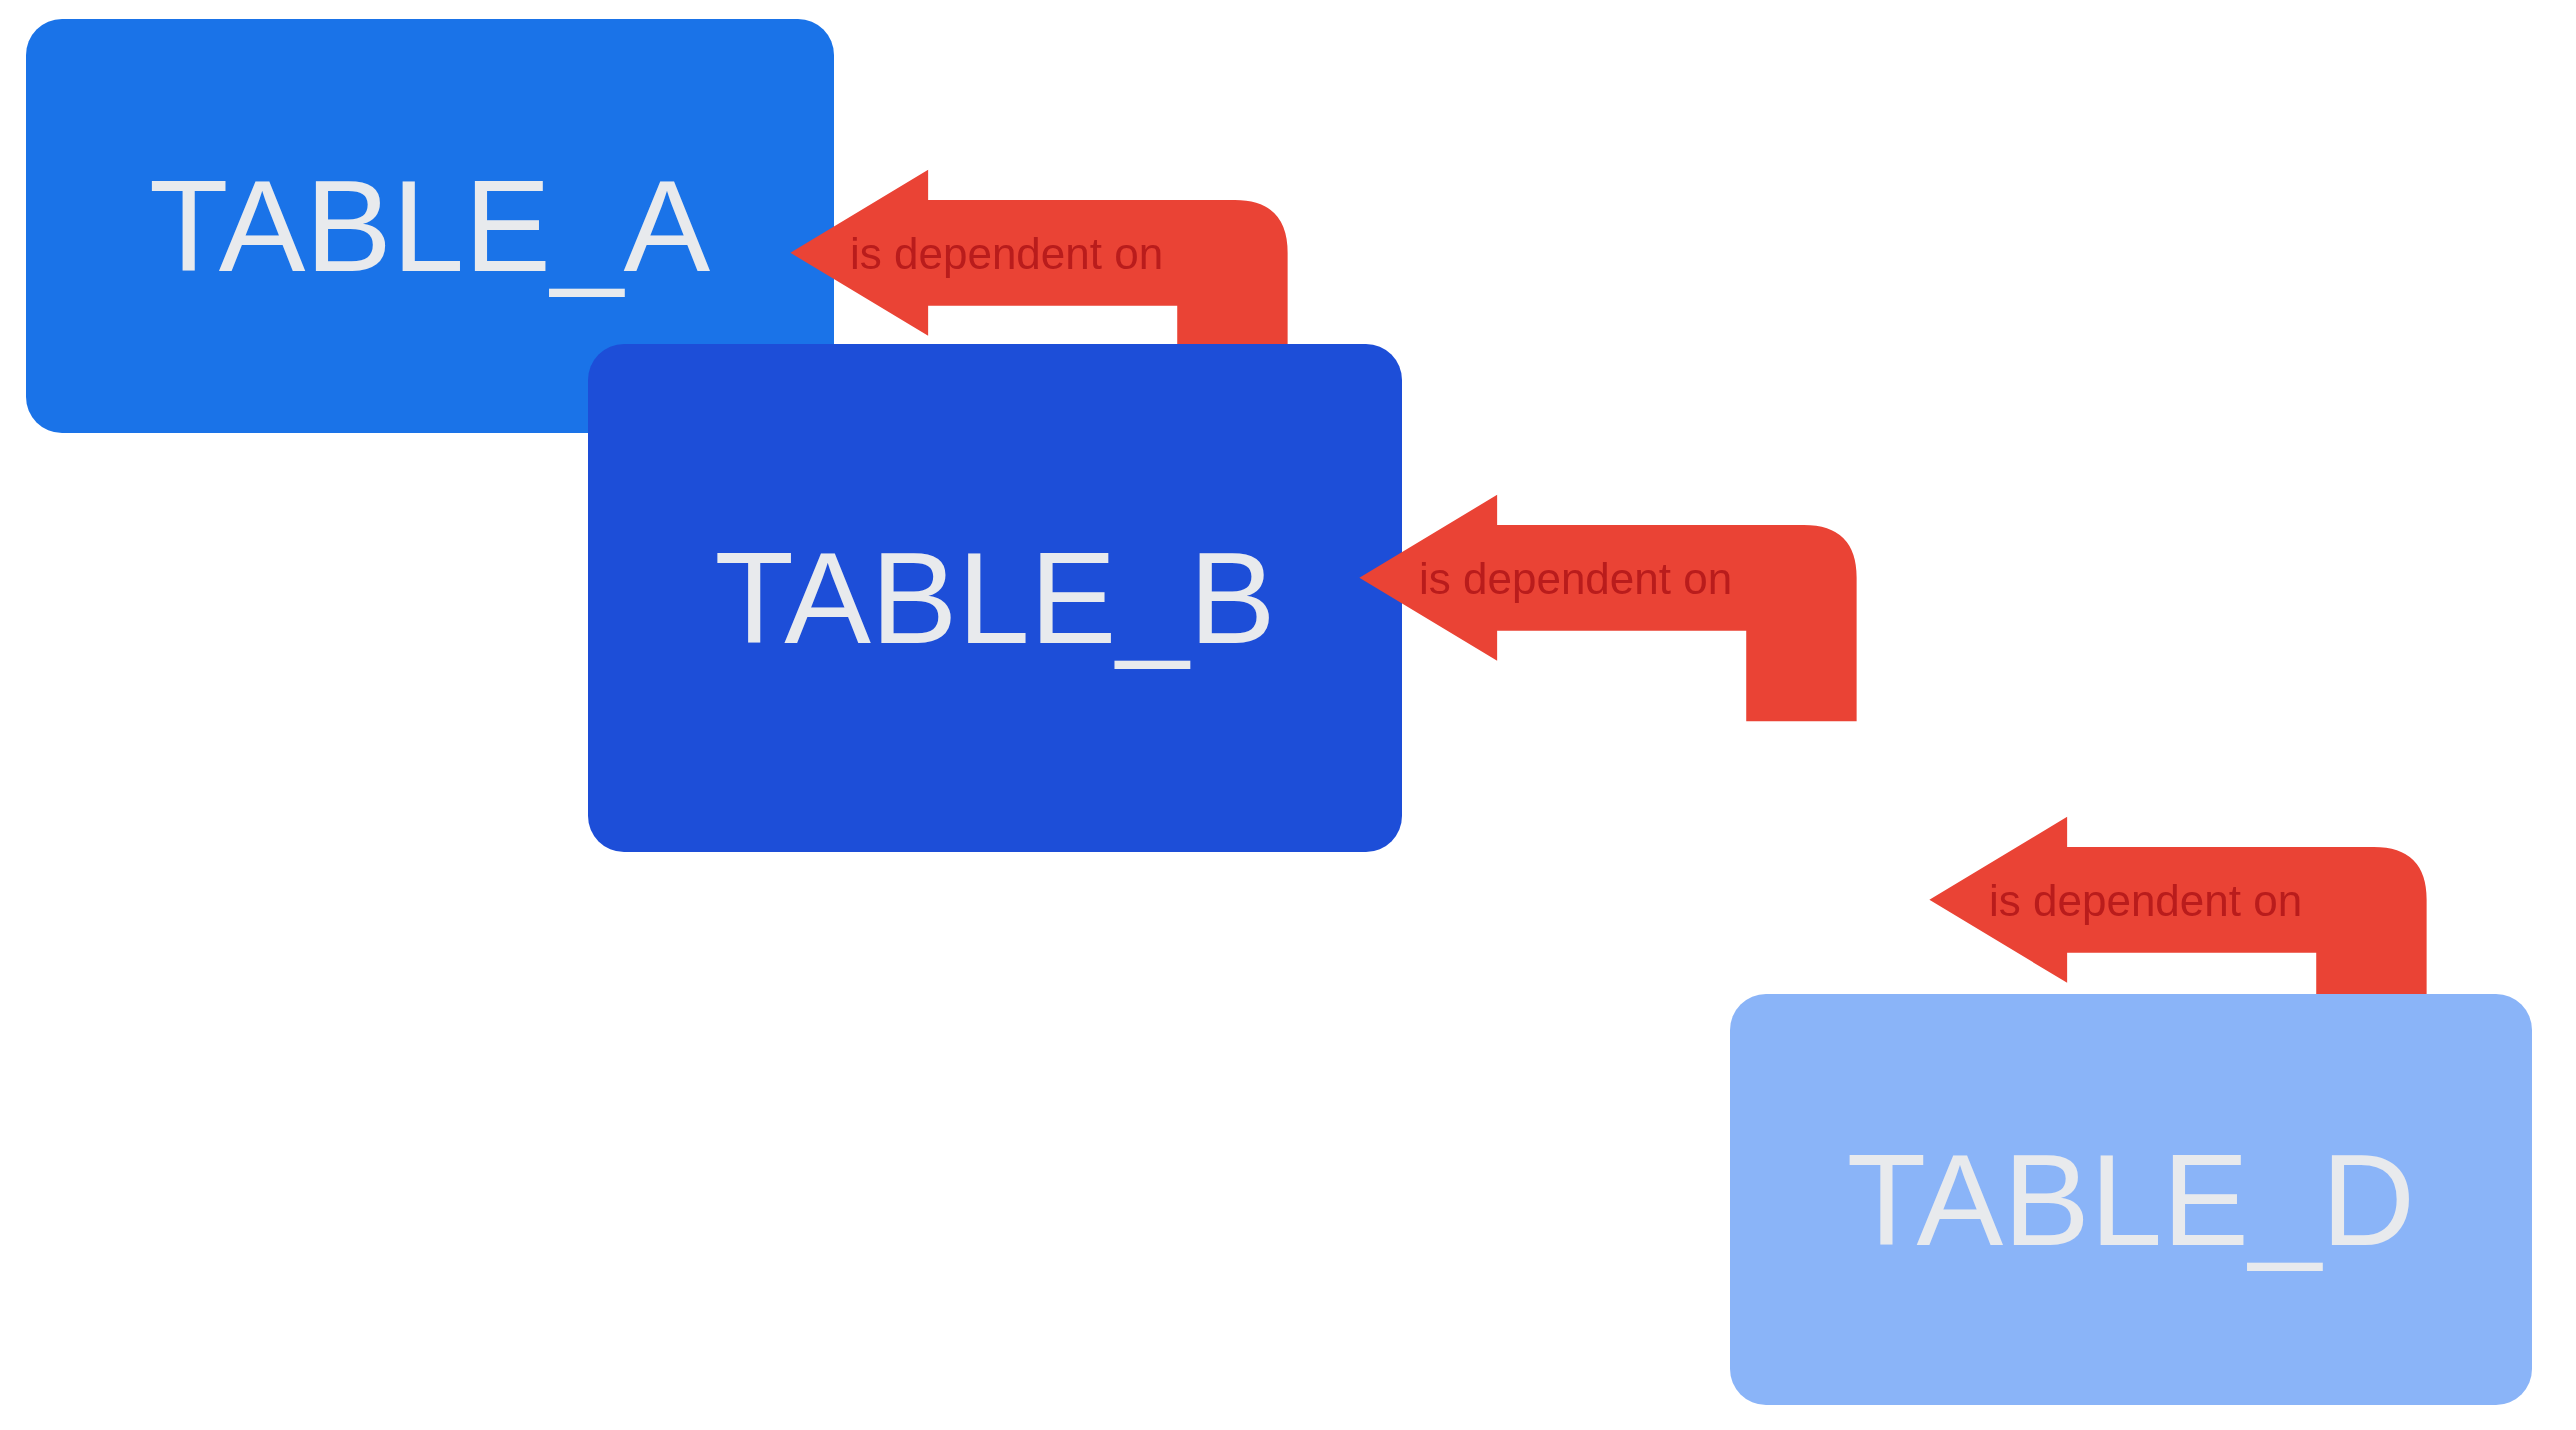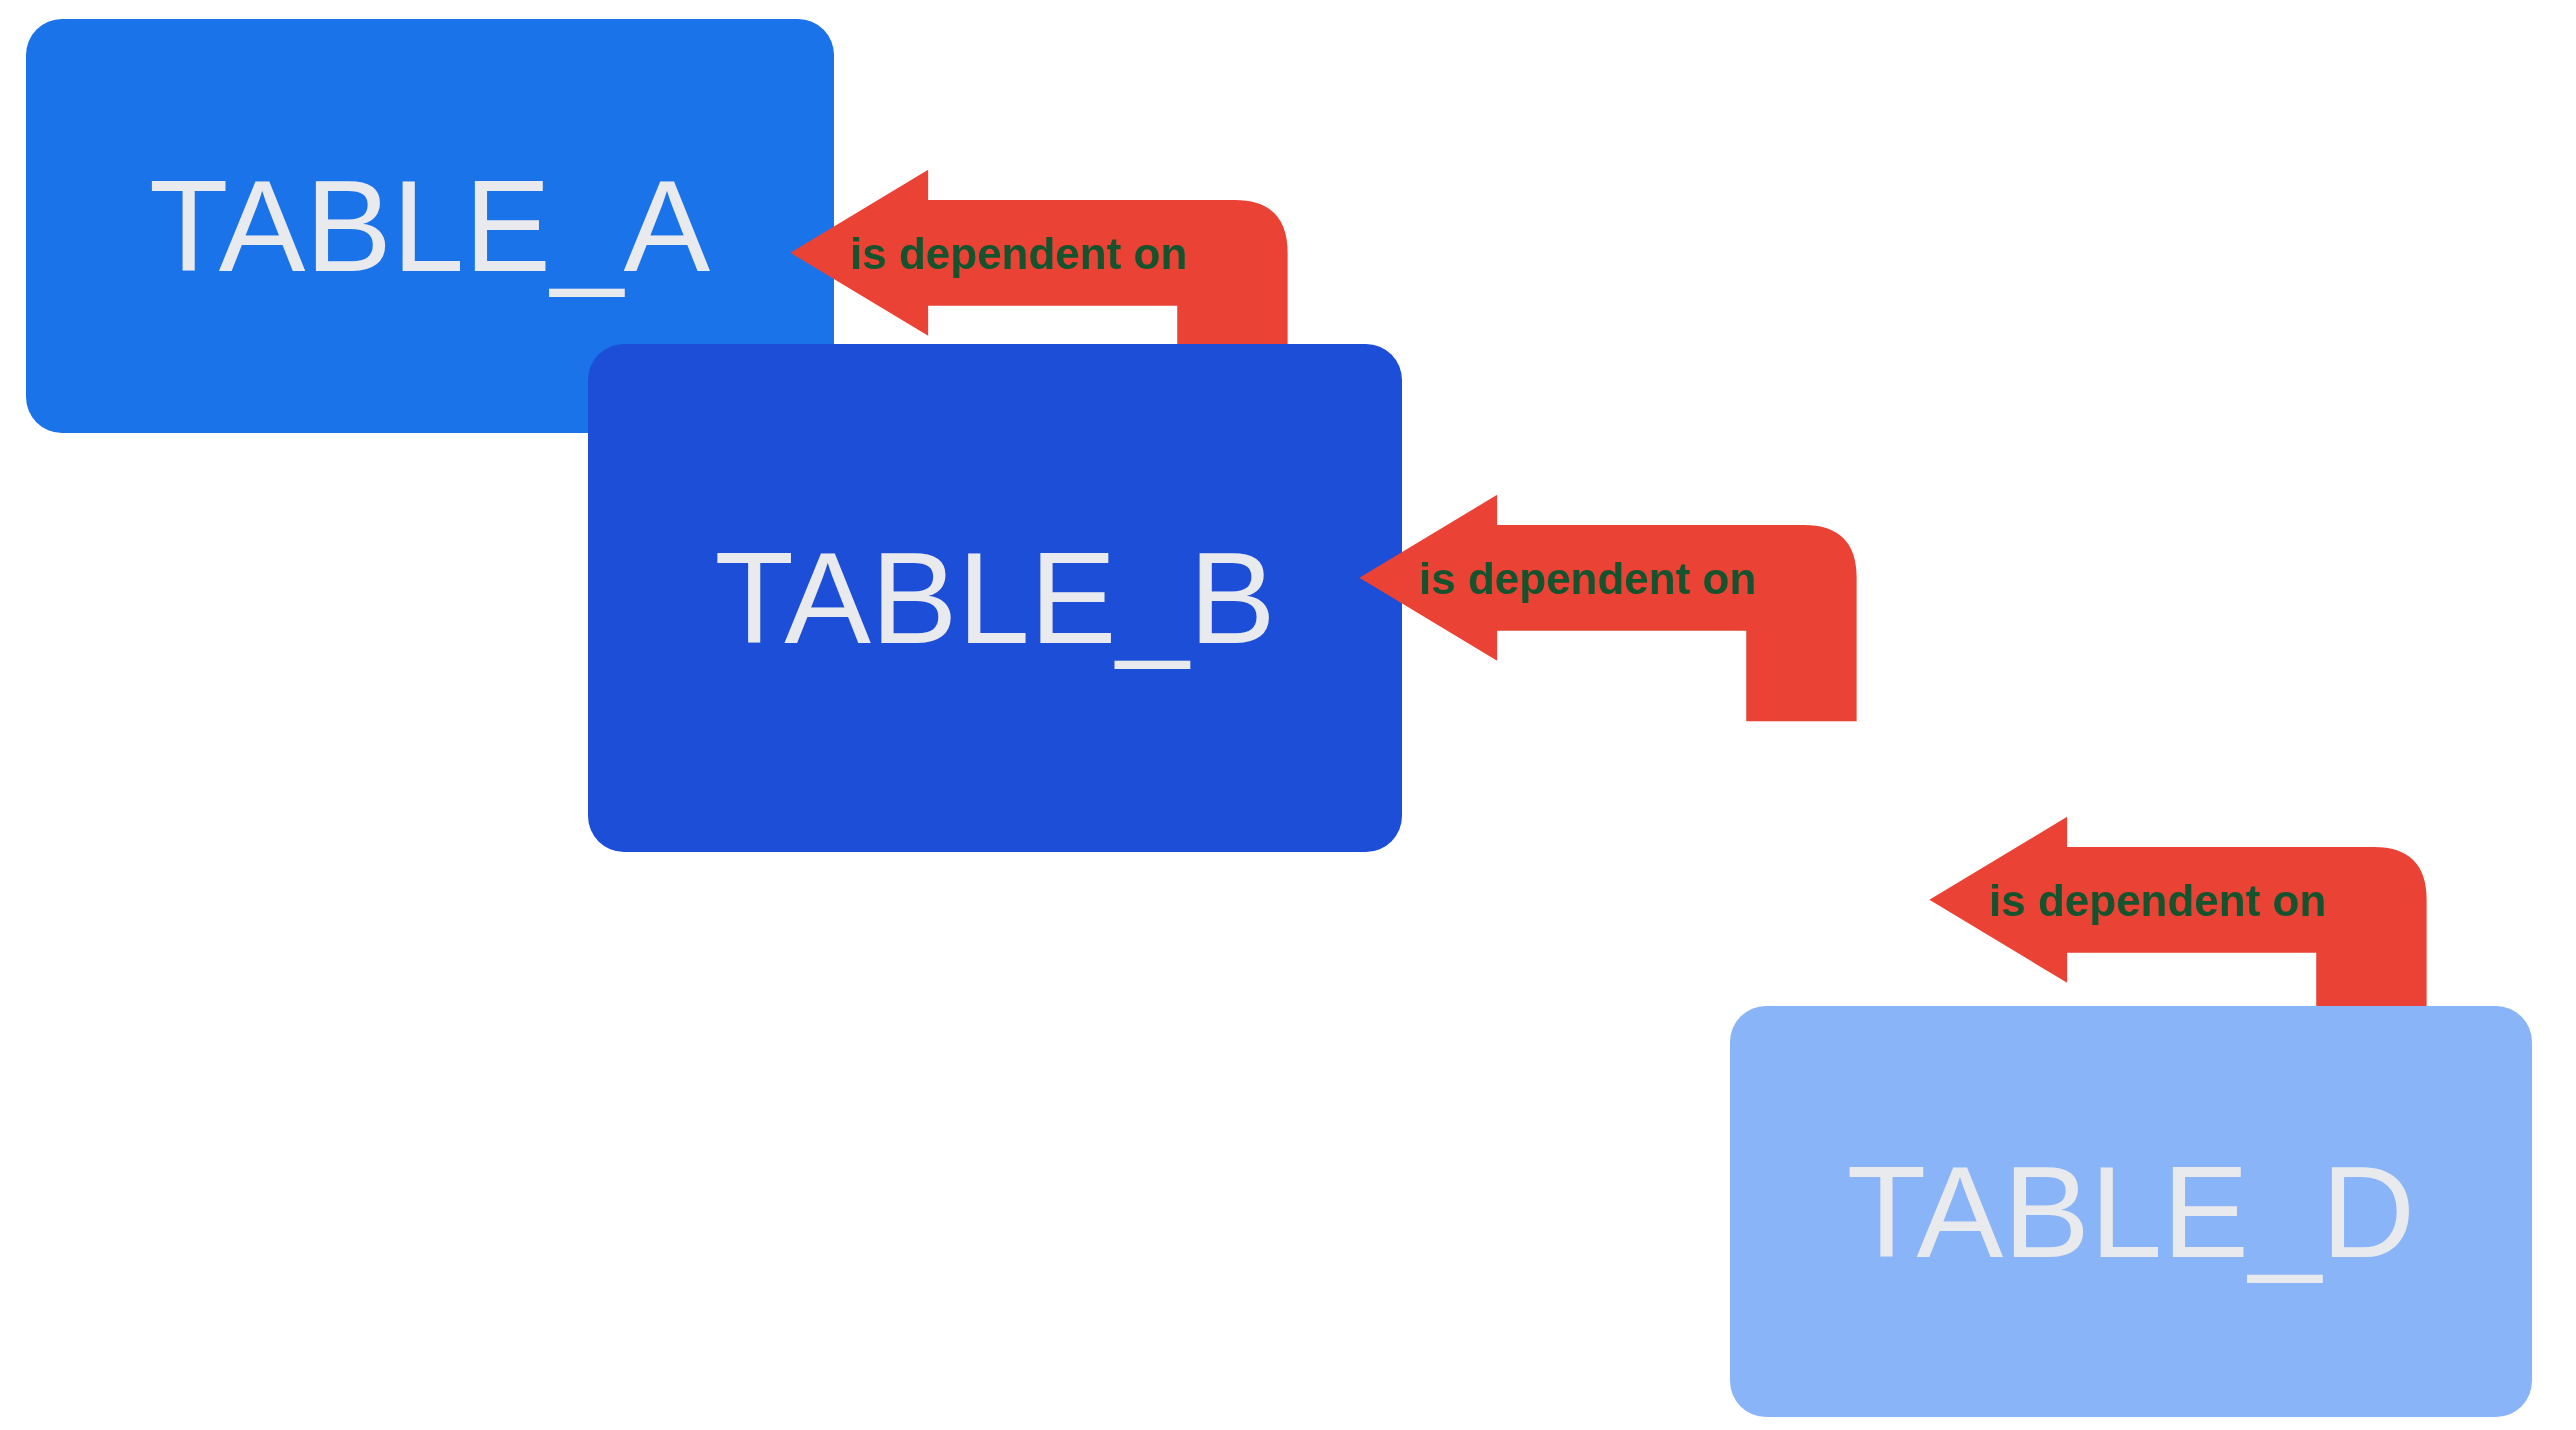--- a/index.html
+++ b/index.html
@@ -38,24 +38,24 @@
     pointer-events: none;
   }
   .edge svg {
     display: block;
     overflow: visible;
   }
   .edge-label {
     position: absolute;
     font-family: "Liberation Sans", sans-serif;
     font-size: 44px;
-    font-weight: 700;
+    font-weight: 400;
     line-height: 1;
     white-space: nowrap;
-    color: #14532d;
+    color: #b91c1c;
     user-select: none;
   }
 </style>
 </head>
 <body>
 
 <div id="stage" style="width: 2576px; height: 1430px; background: rgb(255, 255, 255); padding-left: 28px;">
 
   <div class="node" style="left: 25.5px; top: 19px; width: 808px; height: 414px; background: rgb(26, 115, 232);">
     <span class="node-label">TABLE_A</span>
@@ -80,18 +80,18 @@
   </div>
 
 
   <div class="edge" style="left: 1925px; top: 813px; width: 506px; height: 234px;">
     <svg width="506" height="234" viewBox="0 0 535 248">
         <path d="M 4 92 L 150 4 L 150 36 L 475 36 Q 531 36 531 92 L 531 244 L 414 244 L 414 148 L 150 148 L 150 180 Z" fill="#ea4335"></path>
       </svg>
     <span class="edge-label" style="left: 64px; top: 66px;">is dependent on</span>
   </div>
 
-  <div class="node" style="left: 1730px; top: 994px; width: 802px; height: 411px; background: rgb(138, 180, 248); margin-top: 12px;">
+  <div class="node" style="left: 1730px; top: 994px; width: 802px; height: 411px; background: rgb(138, 180, 248);">
     <span class="node-label">TABLE_D</span>
   </div>
 
 </div>
 
 
 </body></html>

